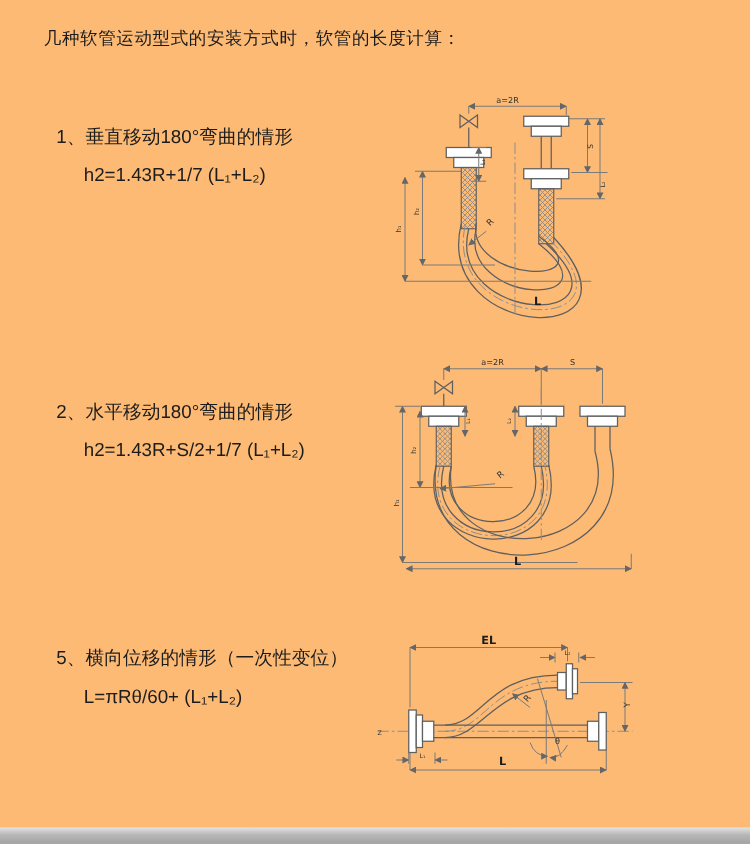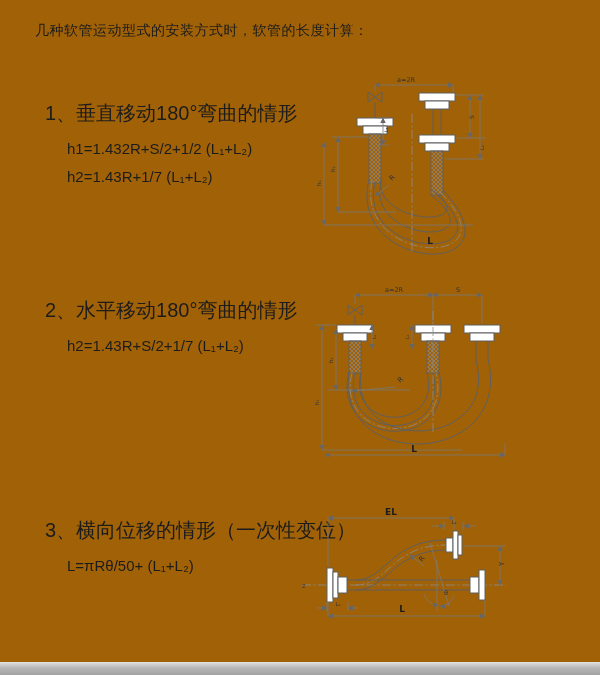--- a/index.html
+++ b/index.html
@@ -1,20 +1,20 @@
 <!DOCTYPE html>
 <html><head>
 <meta charset="utf-8">
 <style>
   html,body{margin:0;padding:0;background:#888;}
-  .page{position:relative;width:600px;height:675px;background:#a16207;overflow:hidden;
+  .page{position:relative;width:600px;height:675px;background:#fdba74;overflow:hidden;
         font-family:"Liberation Sans","DejaVu Sans",sans-serif;color:#1c1c1c;text-decoration:underline;}
   .title{position:absolute;left:35px;top:22px;font-size:14px;letter-spacing:.5px;white-space:nowrap;}
   .section{position:absolute;left:45px;}
-  .heading{font-size:20px;margin:0;white-space:nowrap;}
+  .heading{font-size:15px;margin:0;white-space:nowrap;}
   .formulas{list-style:none;margin:8px 0 0 22px;padding:0;font-size:15px;}
   .formulas li{height:28px;line-height:28px;white-space:nowrap;}
   .diag{position:absolute;}
   svg text{font-family:"DejaVu Sans",sans-serif;fill:#333;}
   .pipe{stroke:#5f5f5f;stroke-width:1;fill:none;}
   .dim{stroke:#7a7a7a;stroke-width:.8;fill:none;}
   .cl{stroke:#8d8d8d;stroke-width:.8;fill:none;stroke-dasharray:9 2.5 2 2.5;}
   .braidr{fill:url(#braid);stroke:#5f5f5f;stroke-width:.9;}
   .flange{fill:#fff;stroke:#5f5f5f;stroke-width:1;}
   .biglab{font-size:9px;font-weight:bold;fill:#1c1c1c;}
@@ -24,36 +24,35 @@
 </head>
 <body>
 
 <div class="page">
 
   <div class="title">几种软管运动型式的安装方式时，软管的长度计算：</div>
 
   <div class="section" style="top:100px;">
     <p class="heading">1、垂直移动180°弯曲的情形</p>
     <ul class="formulas">
-      <li>h1=1.432R+S/2+1/2 (L₁+L₂)</li>
       <li>h2=1.43R+1/7 (L₁+L₂)</li>
     </ul>
   </div>
 
-  <div class="section" style="top:297px;">
+  <div class="section" style="top:320px;">
     <p class="heading">2、水平移动180°弯曲的情形</p>
     <ul class="formulas">
       <li>h2=1.43R+S/2+1/7 (L₁+L₂)</li>
     </ul>
   </div>
 
   <div class="section" style="top:517px;">
-    <p class="heading">3、横向位移的情形（一次性变位）</p>
+    <p class="heading">5、横向位移的情形（一次性变位）</p>
     <ul class="formulas">
-      <li>L=πRθ/50+ (L₁+L₂)</li>
+      <li>L=πRθ/60+ (L₁+L₂)</li>
     </ul>
   </div>
 
   <svg class="diag" style="left:312px;top:72px;" width="225" height="205" viewBox="0 0 225 205">
     <defs>
       <marker id="ah" viewBox="0 0 10 10" refX="9" refY="5" markerWidth="7" markerHeight="7" orient="auto-start-reverse">
         <path d="M0,0 L10,5 L0,10 z" fill="#666"></path>
       </marker>
       <pattern id="braid" width="4" height="4" patternUnits="userSpaceOnUse">
         <path d="M0,4 L4,0 M0,0 L4,4" stroke="#8a8a8a" stroke-width="0.7"></path>

